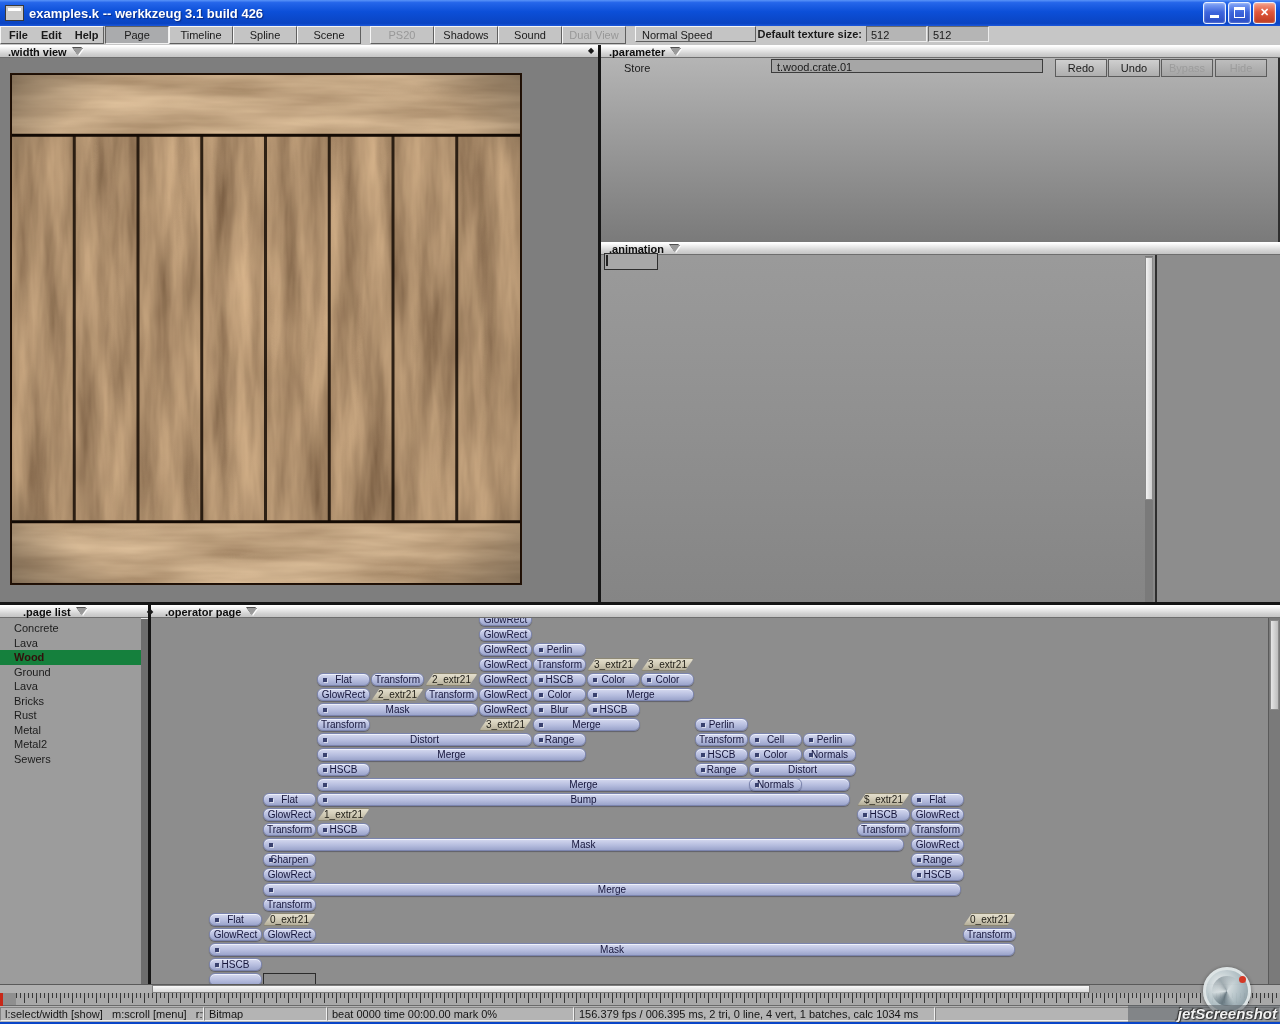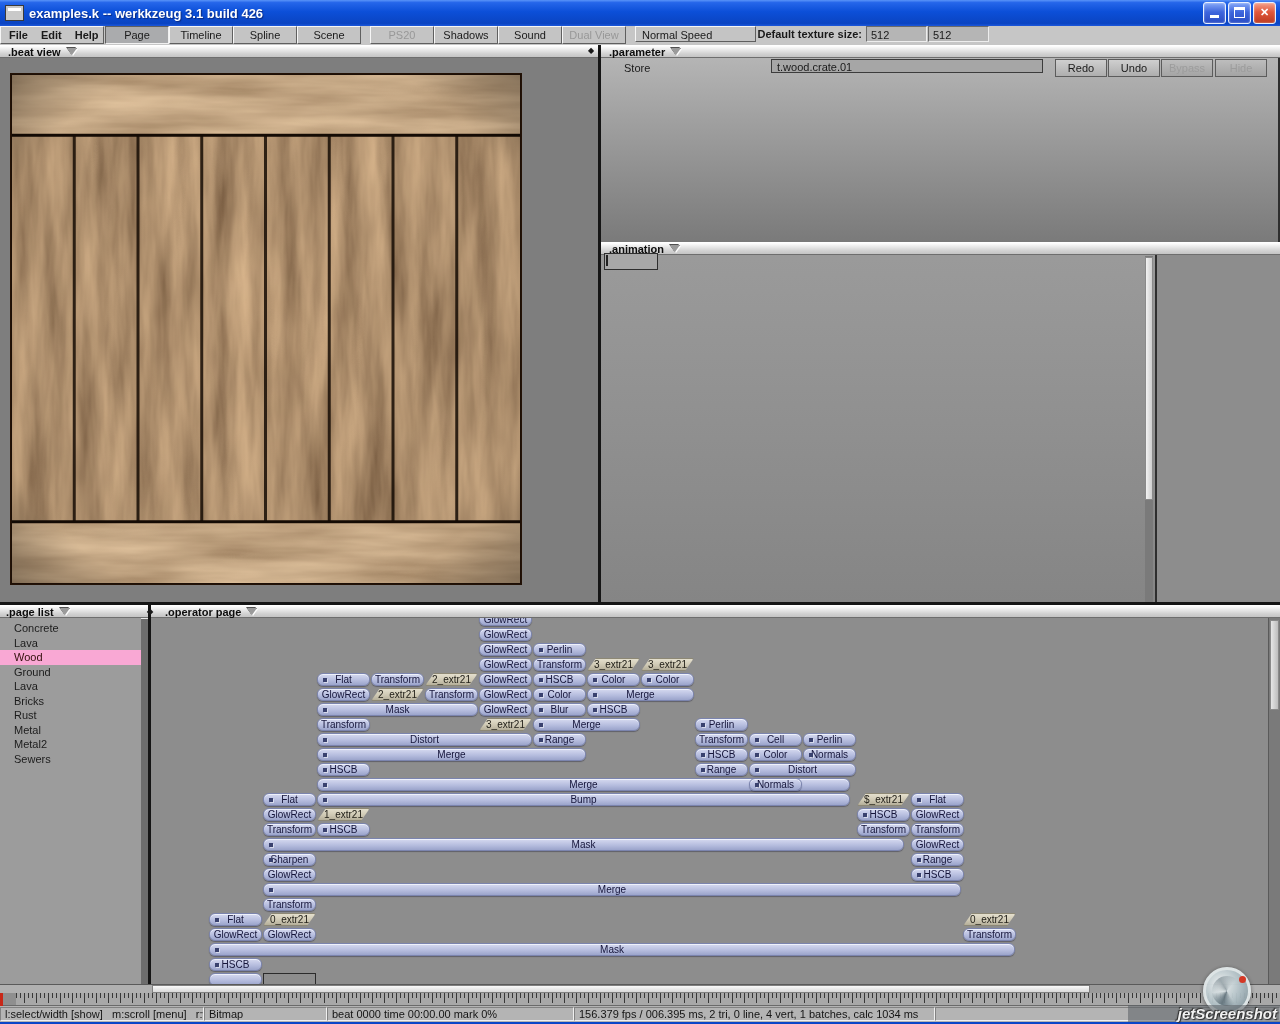--- a/index.html
+++ b/index.html
@@ -67,21 +67,21 @@
   .vscroll{position:absolute;width:8px;background:#7a7a7a;}
   .vthumb{position:absolute;left:0;width:8px;background:linear-gradient(90deg,#f2f2f2,#cfcfcf);border:1px solid #8a8a8a;box-sizing:border-box;}
   
   .split-v{position:absolute;background:#151515;}
   .split-h{position:absolute;background:#151515;}
   
   #page-list{position:absolute;left:0;top:605px;width:148px;height:379px;background:#9c9c9c;}
   #page-list .phead{left:0;top:0;width:148px;position:absolute;}
   #pl-items{position:absolute;left:0;top:16px;width:141px;}
   .pl-item{height:14.5px;line-height:14px;padding-left:14px;color:#1c1c1c;}
-  .pl-item.selected{background:#f9a8d4;color:#33100c;}
+  .pl-item.selected{background:#15803d;color:#33100c;font-weight:bold;}
   #pl-scroll{position:absolute;right:0;top:13px;bottom:0;width:7px;background:#6d6d6d;border-top:1px solid #e8e8e8;}
   
   #op-page{position:absolute;left:151px;top:605px;width:1129px;height:379px;}
   #op-page .phead{left:0;top:0;width:1129px;position:absolute;}
   #op-canvas{position:absolute;left:0;top:13px;width:1118px;height:366px;background:#8d8d8d;overflow:hidden;}
   #op-vscroll{position:absolute;right:0;top:13px;bottom:0;width:11px;background:#7a7a7a;border-left:1px solid #5a5a5a;}
   #op-vthumb{position:absolute;left:1px;top:2px;width:9px;height:90px;background:linear-gradient(90deg,#e6e6e6,#bdbdbd);border:1px solid #8a8a8a;box-sizing:border-box;}
   .node{position:absolute;height:13px;box-sizing:border-box;border:1px solid #7b84ae;border-radius:6px;
     background:linear-gradient(180deg,#d6daf0 0%,#b7bedf 55%,#9ba4cb 100%);
     font-size:10px;line-height:11px;text-align:center;color:#15153a;
@@ -160,21 +160,21 @@
           <span class="tbtn wide">Normal Speed</span>
         </span>
       </div>
     <div id="texsize-label">Default texture size:</div>
     <div class="texsize-field" style="left:866px">512</div>
     <div class="texsize-field" style="left:928px">512</div>
   </div>
 
   <div id="main-view">
     <div class="phead">
-      <span>.beat view</span>
+      <span>.width view</span>
       <span class="tri"></span>
     </div>
     <span class="diamond" style="left:588px;top:1px">◆</span>
     <div id="texture">
       <svg width="510" height="510" viewBox="0 0 512 512" preserveAspectRatio="none">
         <defs>
           <filter id="gv" x="0%" y="0%" width="100%" height="100%">
             <feTurbulence type="fractalNoise" baseFrequency="0.045 0.006" numOctaves="4" seed="7"></feTurbulence>
             <feColorMatrix type="matrix" values="0.62 0 0 0 0.14  0.44 0 0 0 0.07  0.26 0 0 0 0.03  0 0 0 0 1"></feColorMatrix>
           </filter>
@@ -235,21 +235,21 @@
     <div class="vscroll" style="right:2px;top:14px;bottom:0;">
       <div class="vthumb" style="top:1px;height:243px;"></div>
     </div>
   </div>
 
   <div class="split-v" style="left:598px;top:45px;width:3px;height:557px;"></div>
   <div class="split-h" style="left:0;top:602px;width:1280px;height:3px;"></div>
   <div class="split-v" style="left:148px;top:605px;width:3px;height:379px;"></div>
 
   <div id="page-list">
-    <div class="phead" style="padding-left:6px">
+    <div class="phead" style="padding-left:23px">
       <span>.page list</span>
       <span class="tri"></span>
     </div>
     <div id="pl-items">
         <div class="pl-item">Concrete</div>
         <div class="pl-item">Lava</div>
         <div class="pl-item selected">Wood</div>
         <div class="pl-item">Ground</div>
         <div class="pl-item">Lava</div>
         <div class="pl-item">Bricks</div>

